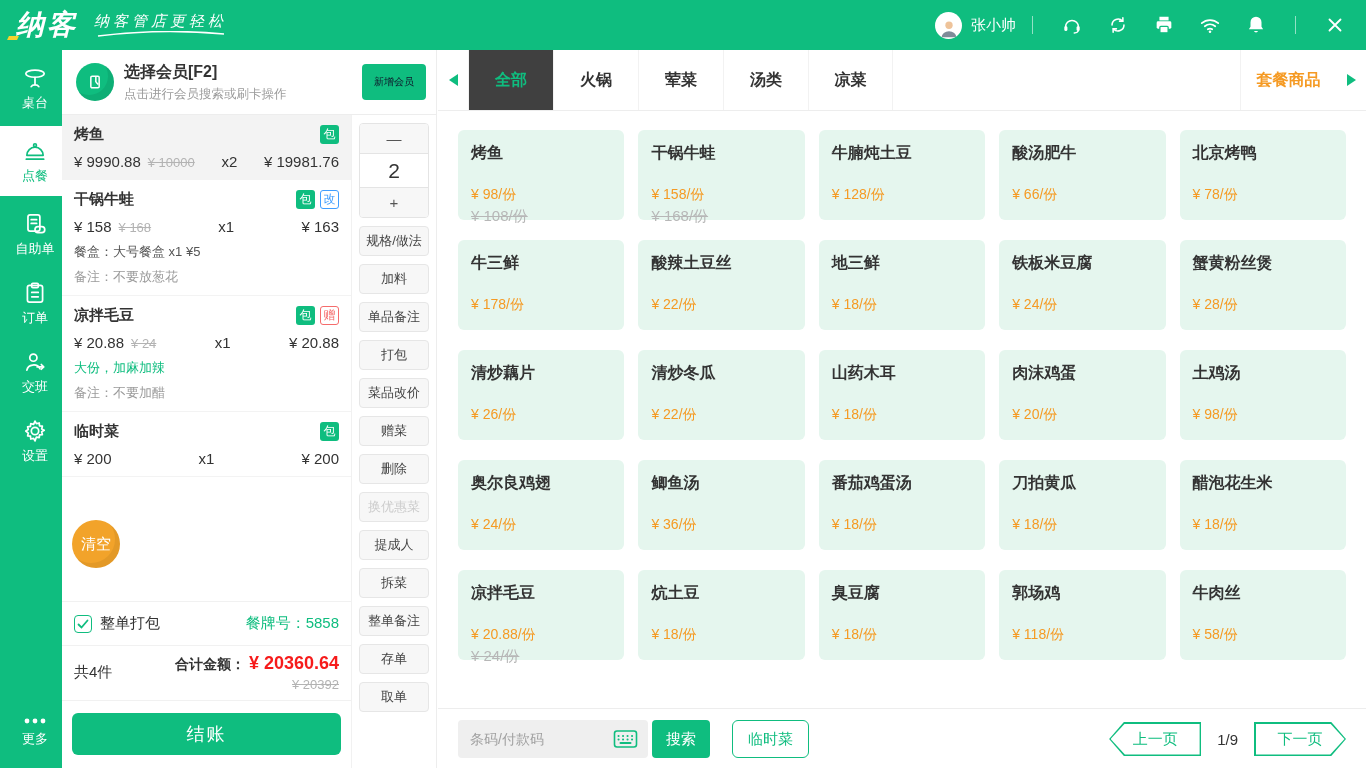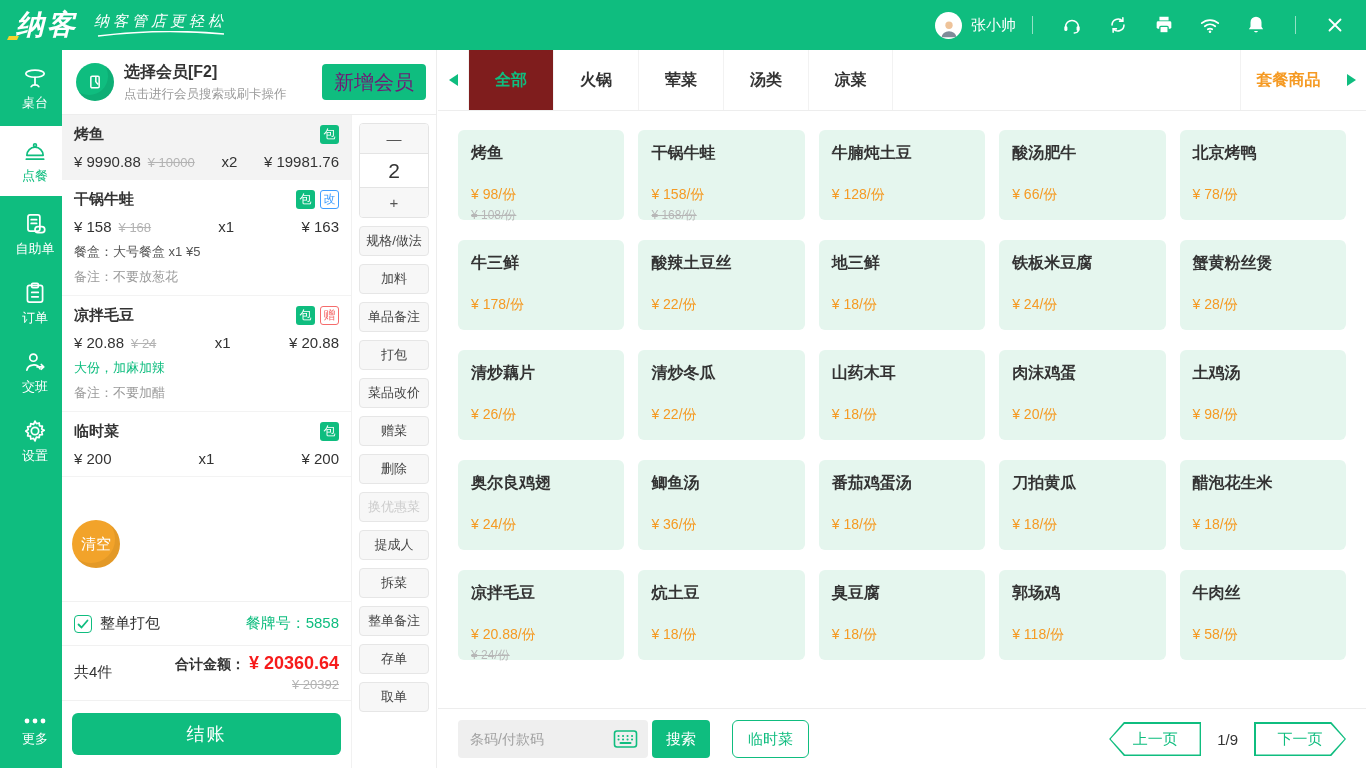--- a/index.html
+++ b/index.html
@@ -37,21 +37,21 @@
   
   .left-panel{position:absolute;left:62px;top:50px;width:375px;height:718px;background:#fff;
     border-right:1px solid var(--line);display:flex;flex-direction:column;}
   .member-bar{height:65px;flex:none;display:flex;align-items:center;gap:10px;padding:0 10px 0 14px;border-bottom:1px solid var(--line);}
   .member-icon{width:38px;height:38px;border-radius:50%;background:var(--green);color:#fff;flex:none;
     display:flex;align-items:center;justify-content:center;box-shadow:inset -6px -6px 0 rgba(0,0,0,.08);}
   .member-icon svg{width:20px;height:20px;}
   .member-texts{display:flex;flex-direction:column;gap:3px;cursor:pointer;}
   .member-title{font-size:16px;font-weight:bold;color:#333;}
   .member-sub{font-size:12.5px;color:var(--gray);}
-  .add-member{margin-left:auto;background:var(--green);color:#701a75;border:none;border-radius:4px;height:36px;padding:0 12px;font-size:20px;cursor:pointer;}
+  .add-member{margin-left:auto;background:var(--green);color:#0f172a;border:none;border-radius:4px;height:36px;padding:0 12px;font-size:10px;cursor:pointer;}
 
   .panel-body{flex:1;display:flex;min-height:0;}
   .order-col{width:290px;flex:none;border-right:1px solid #f1f1f1;display:flex;flex-direction:column;position:relative;}
   .cart-list{flex:none;}
   .cart-item{padding:10px 12px 9px;border-bottom:1px solid #f3f3f3;background:#fff;cursor:pointer;}
   .cart-item.selected{background:#f3f3f3;}
   .ci-top{display:flex;align-items:center;}
   .ci-name{font-size:15px;font-weight:bold;color:var(--txt);}
   .ci-badges{margin-left:auto;display:flex;gap:5px;}
   .badge{width:19px;height:19px;border-radius:3px;font-size:12px;display:flex;align-items:center;justify-content:center;}
@@ -93,30 +93,30 @@
 
   
   .content{position:absolute;left:438px;top:50px;width:928px;height:718px;display:flex;flex-direction:column;}
   .cat-bar{flex:none;height:61px;display:flex;align-items:stretch;border-bottom:1px solid var(--line);}
   .cat-arrow{width:30px;display:flex;align-items:center;justify-content:center;cursor:pointer;}
   .tri-l{width:0;height:0;border:6px solid transparent;border-right:9px solid var(--green);border-left:none;}
   .tri-r{width:0;height:0;border:6px solid transparent;border-left:9px solid var(--green);border-right:none;}
   .cat-tabs{display:flex;align-items:stretch;}
   .cat-tab{width:85px;display:flex;align-items:center;justify-content:center;font-size:16px;font-weight:bold;color:var(--txt);border-left:1px solid #f2f2f2;cursor:pointer;}
   .cat-tab:last-child{border-right:1px solid #f2f2f2;}
-  .cat-tab.active{background:#7f1d1d;color:var(--green);text-align:center;}
+  .cat-tab.active{background:#404040;color:var(--green);text-align:center;}
   .combo-tab{margin-left:auto;width:96px;display:flex;align-items:center;justify-content:center;
     font-size:16px;font-weight:bold;color:var(--orange);border-left:1px solid #f2f2f2;cursor:pointer;}
 
   .menu-grid{flex:1;padding:19px 20px 8px;display:grid;grid-template-columns:repeat(5,1fr);gap:20px 14px;align-content:start;}
   .card{height:90px;background:var(--mint);border-radius:6px;padding:13px 13px;position:relative;cursor:pointer;}
   .card-name{font-size:16px;font-weight:bold;color:var(--txt);white-space:nowrap;}
   .price-wrap{position:absolute;left:13px;top:56px;}
   .card-price{font-size:14px;color:var(--orange);}
-  .card-orig{font-size:12px;color:#b7b7b7;text-decoration:line-through;margin-top:3px;}
+  .card-orig{font-size:15px;color:#b7b7b7;text-decoration:line-through;margin-top:3px;}
 
   .foot-bar{flex:none;height:61px;border-top:1px solid var(--line);display:flex;align-items:center;padding:0 20px;margin-top:40px;}
   .scan-wrap{position:relative;width:190px;height:38px;}
   .scan-input{width:100%;height:100%;background:#efefef;border:none;border-radius:4px;padding:0 42px 0 12px;font-size:14px;color:var(--txt);outline:none;}
   .scan-input::placeholder{color:#a0a0a0;}
   .kb-icon{position:absolute;right:10px;top:8px;width:25px;height:22px;color:var(--green);cursor:pointer;}
   .kb-icon svg{width:100%;height:100%;}
   .search-btn{width:58px;height:38px;margin-left:4px;background:var(--green);color:#fff;border:none;border-radius:4px;font-size:15px;cursor:pointer;}
   .temp-btn{height:38px;margin-left:22px;padding:0 15px;background:#fff;color:var(--green);border:1px solid var(--green);border-radius:6px;font-size:15px;cursor:pointer;}
   .pager{margin-left:auto;display:flex;align-items:center;gap:16px;}

